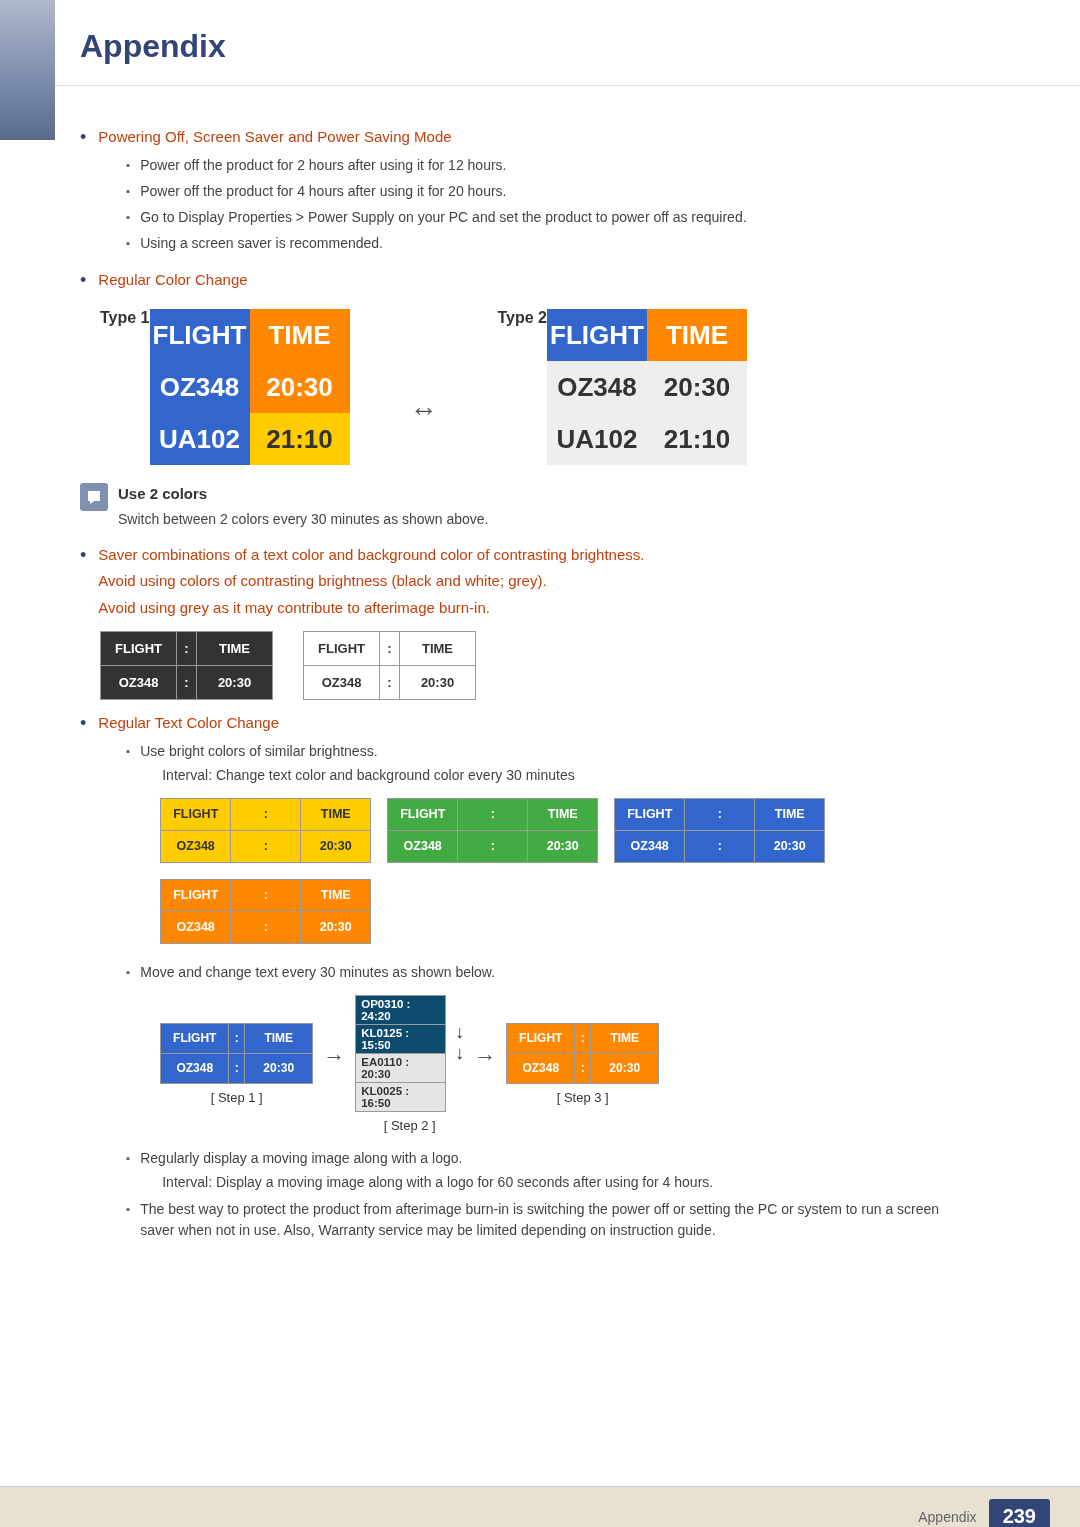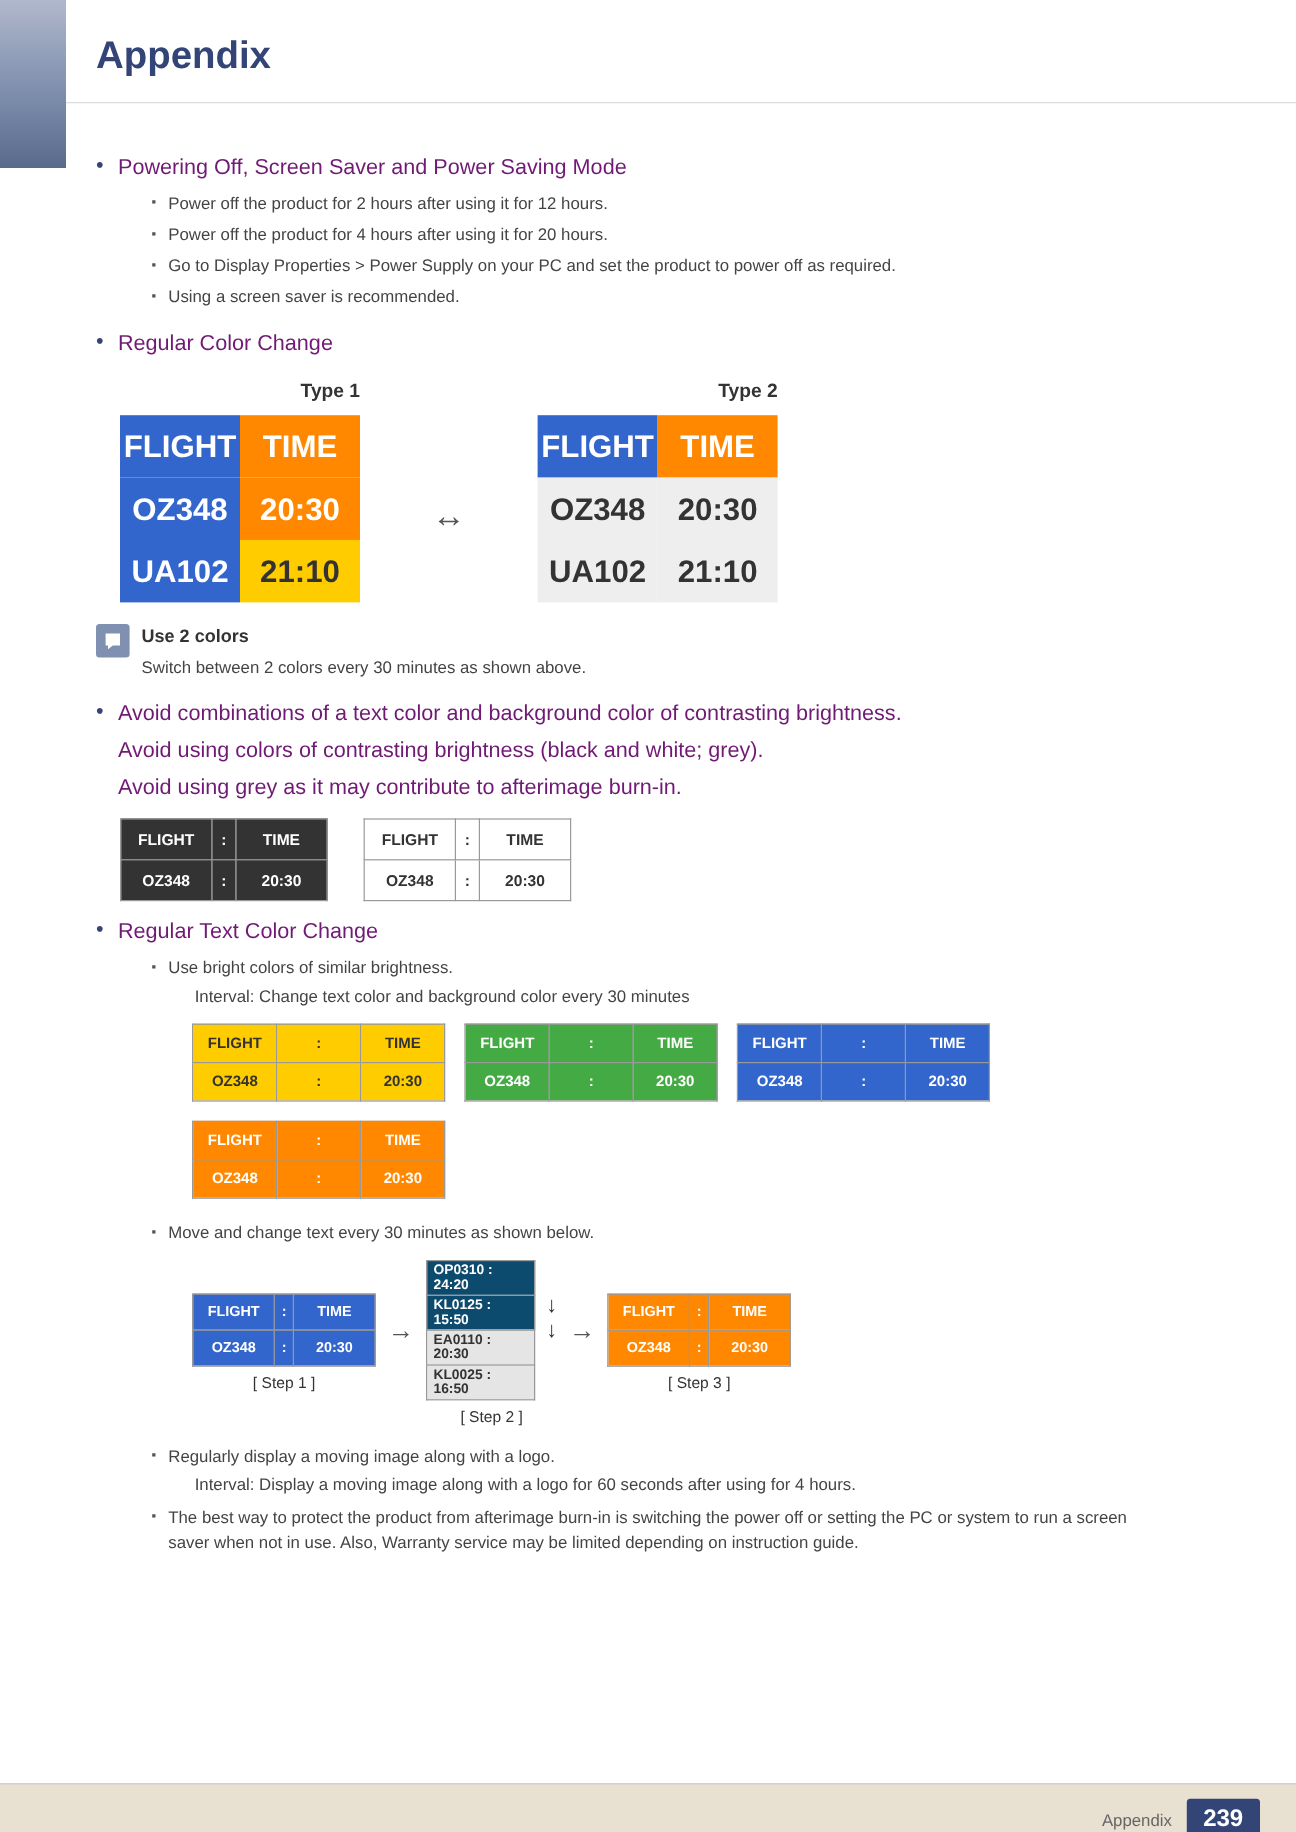--- a/index.html
+++ b/index.html
@@ -52,22 +52,22 @@
 
     .bullet-dot {
       color: #334477;
       font-size: 18px;
       margin-right: 12px;
       margin-top: 1px;
       flex-shrink: 0;
     }
 
     .bullet-text {
-      font-size: 18px;
-      color: #701a75;
+      font-size: 15px;
+      color: #c2410c;
       line-height: 1.5;
     }
 
     .sub-list {
       margin-left: 28px;
       margin-top: 6px;
     }
 
     .sub-item {
       display: flex;
@@ -100,22 +100,22 @@
     
     .type-comparison {
       display: flex;
       align-items: center;
       gap: 60px;
       margin: 18px 0 18px 20px;
     }
 
     .type-block {
       display: flex;
-      flex-direction: column;
-      align-items: flex-end;
+      flex-direction: row;
+      align-items: flex-start;
     }
 
     .type-label {
       font-size: 16px;
       font-weight: bold;
       color: #333;
       margin-bottom: 10px;
     }
 
     .flight-table-large {
@@ -413,21 +413,21 @@
     </div>
     <div class="note-content">
       <div class="note-title">Use 2 colors</div>
       <div>Switch between 2 colors every 30 minutes as shown above.</div>
     </div>
   </div>
 
   <div class="bullet-item">
     <span class="bullet-dot">•</span>
     <div>
-      <div class="bullet-text">Avoid combinations of a text color and background color of contrasting brightness.</div>
+      <div class="bullet-text">Saver combinations of a text color and background color of contrasting brightness.</div>
       <div class="bullet-text" style="margin-top:4px;">Avoid using colors of contrasting brightness (black and white; grey).</div>
       <div class="bullet-text" style="margin-top:4px;">Avoid using grey as it may contribute to afterimage burn-in.</div>
     </div>
   </div>
 
   <div class="flight-table-small-container">
 
     <table class="flight-table-small">
       <tbody>
           <tr>

